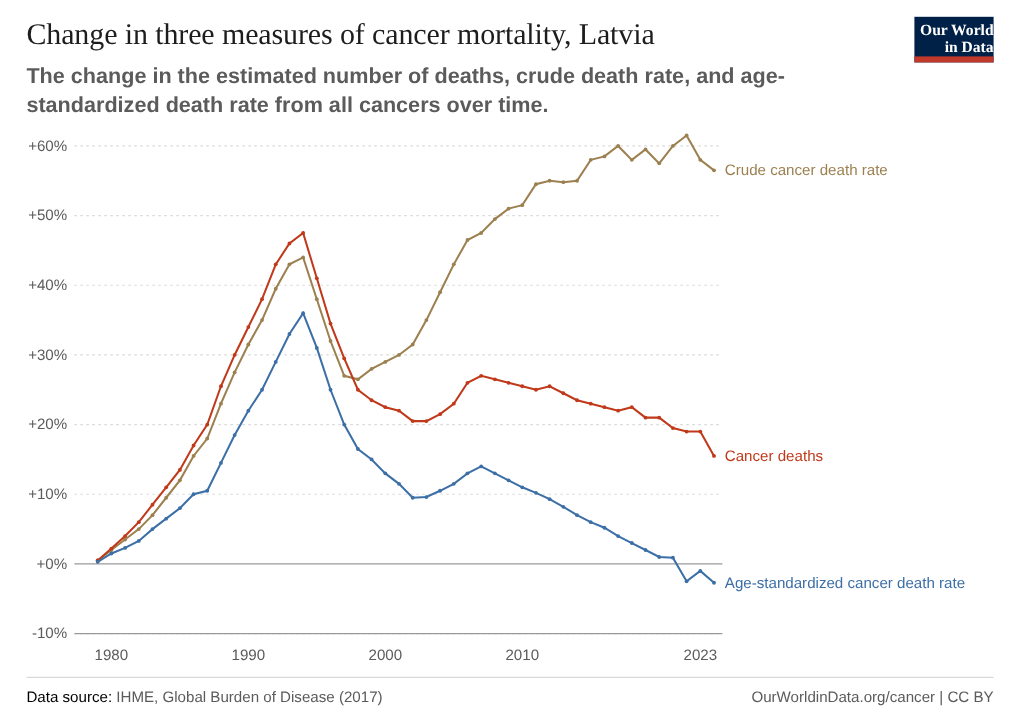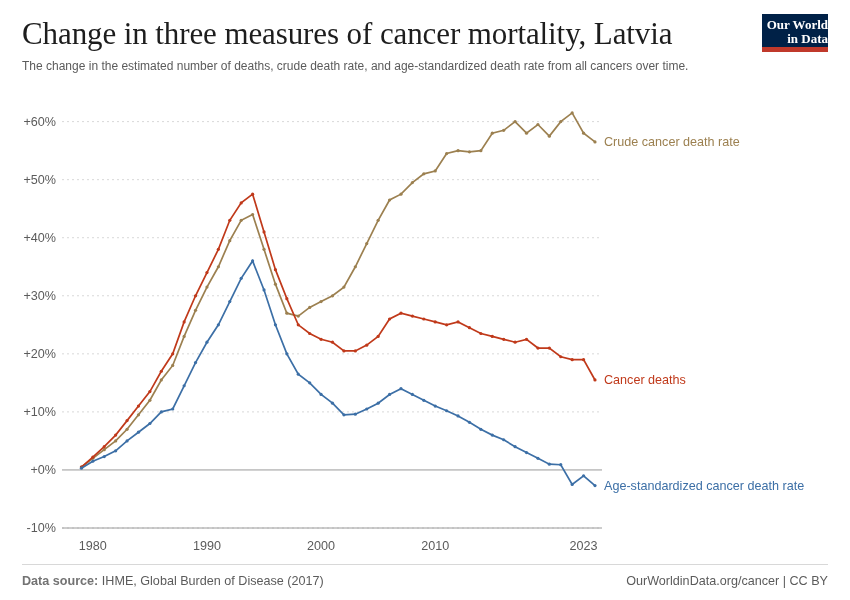--- a/index.html
+++ b/index.html
@@ -16,34 +16,34 @@
   }
   .page {
     position: relative;
     width: 850px;
     height: 600px;
     box-sizing: border-box;
     padding: 16px 22px 0 22px;
   }
   .title {
     font-family: "Liberation Serif", serif;
-    font-size: 31px;
+    font-size: 25px;
     font-weight: 400;
     color: #1d1d1d;
     letter-spacing: -0.1px;
     margin: 0;
     line-height: 1.15;
   }
   .subtitle {
-    font-size: 12px;
+    font-size: 18px;
     color: #5b5b5b;
     line-height: 1.32;
     margin: 7px 0 0 0;
     max-width: 700px;
-    font-weight: 400;
+    font-weight: 700;
   }
   .owid-logo {
     position: absolute;
     top: 14px;
     right: 22px;
     width: 66px;
     height: 38px;
     background: #002147;
     color: #ffffff;
     font-family: "Liberation Serif", serif;
@@ -100,22 +100,22 @@
     right: 22px;
     bottom: 12px;
     border-top: 1px solid #d8d8d8;
     padding-top: 9px;
     display: flex;
     justify-content: space-between;
     font-size: 12.6px;
     color: #5b5b5b;
   }
   .footer b {
-    color: #737373;
-    font-weight: 700;
+    color: #000000;
+    font-weight: 400;
   }
   .footer-right {
     color: #5b5b5b;
   }
 </style>
 </head>
 <body>
 
 <div class="page">
 

